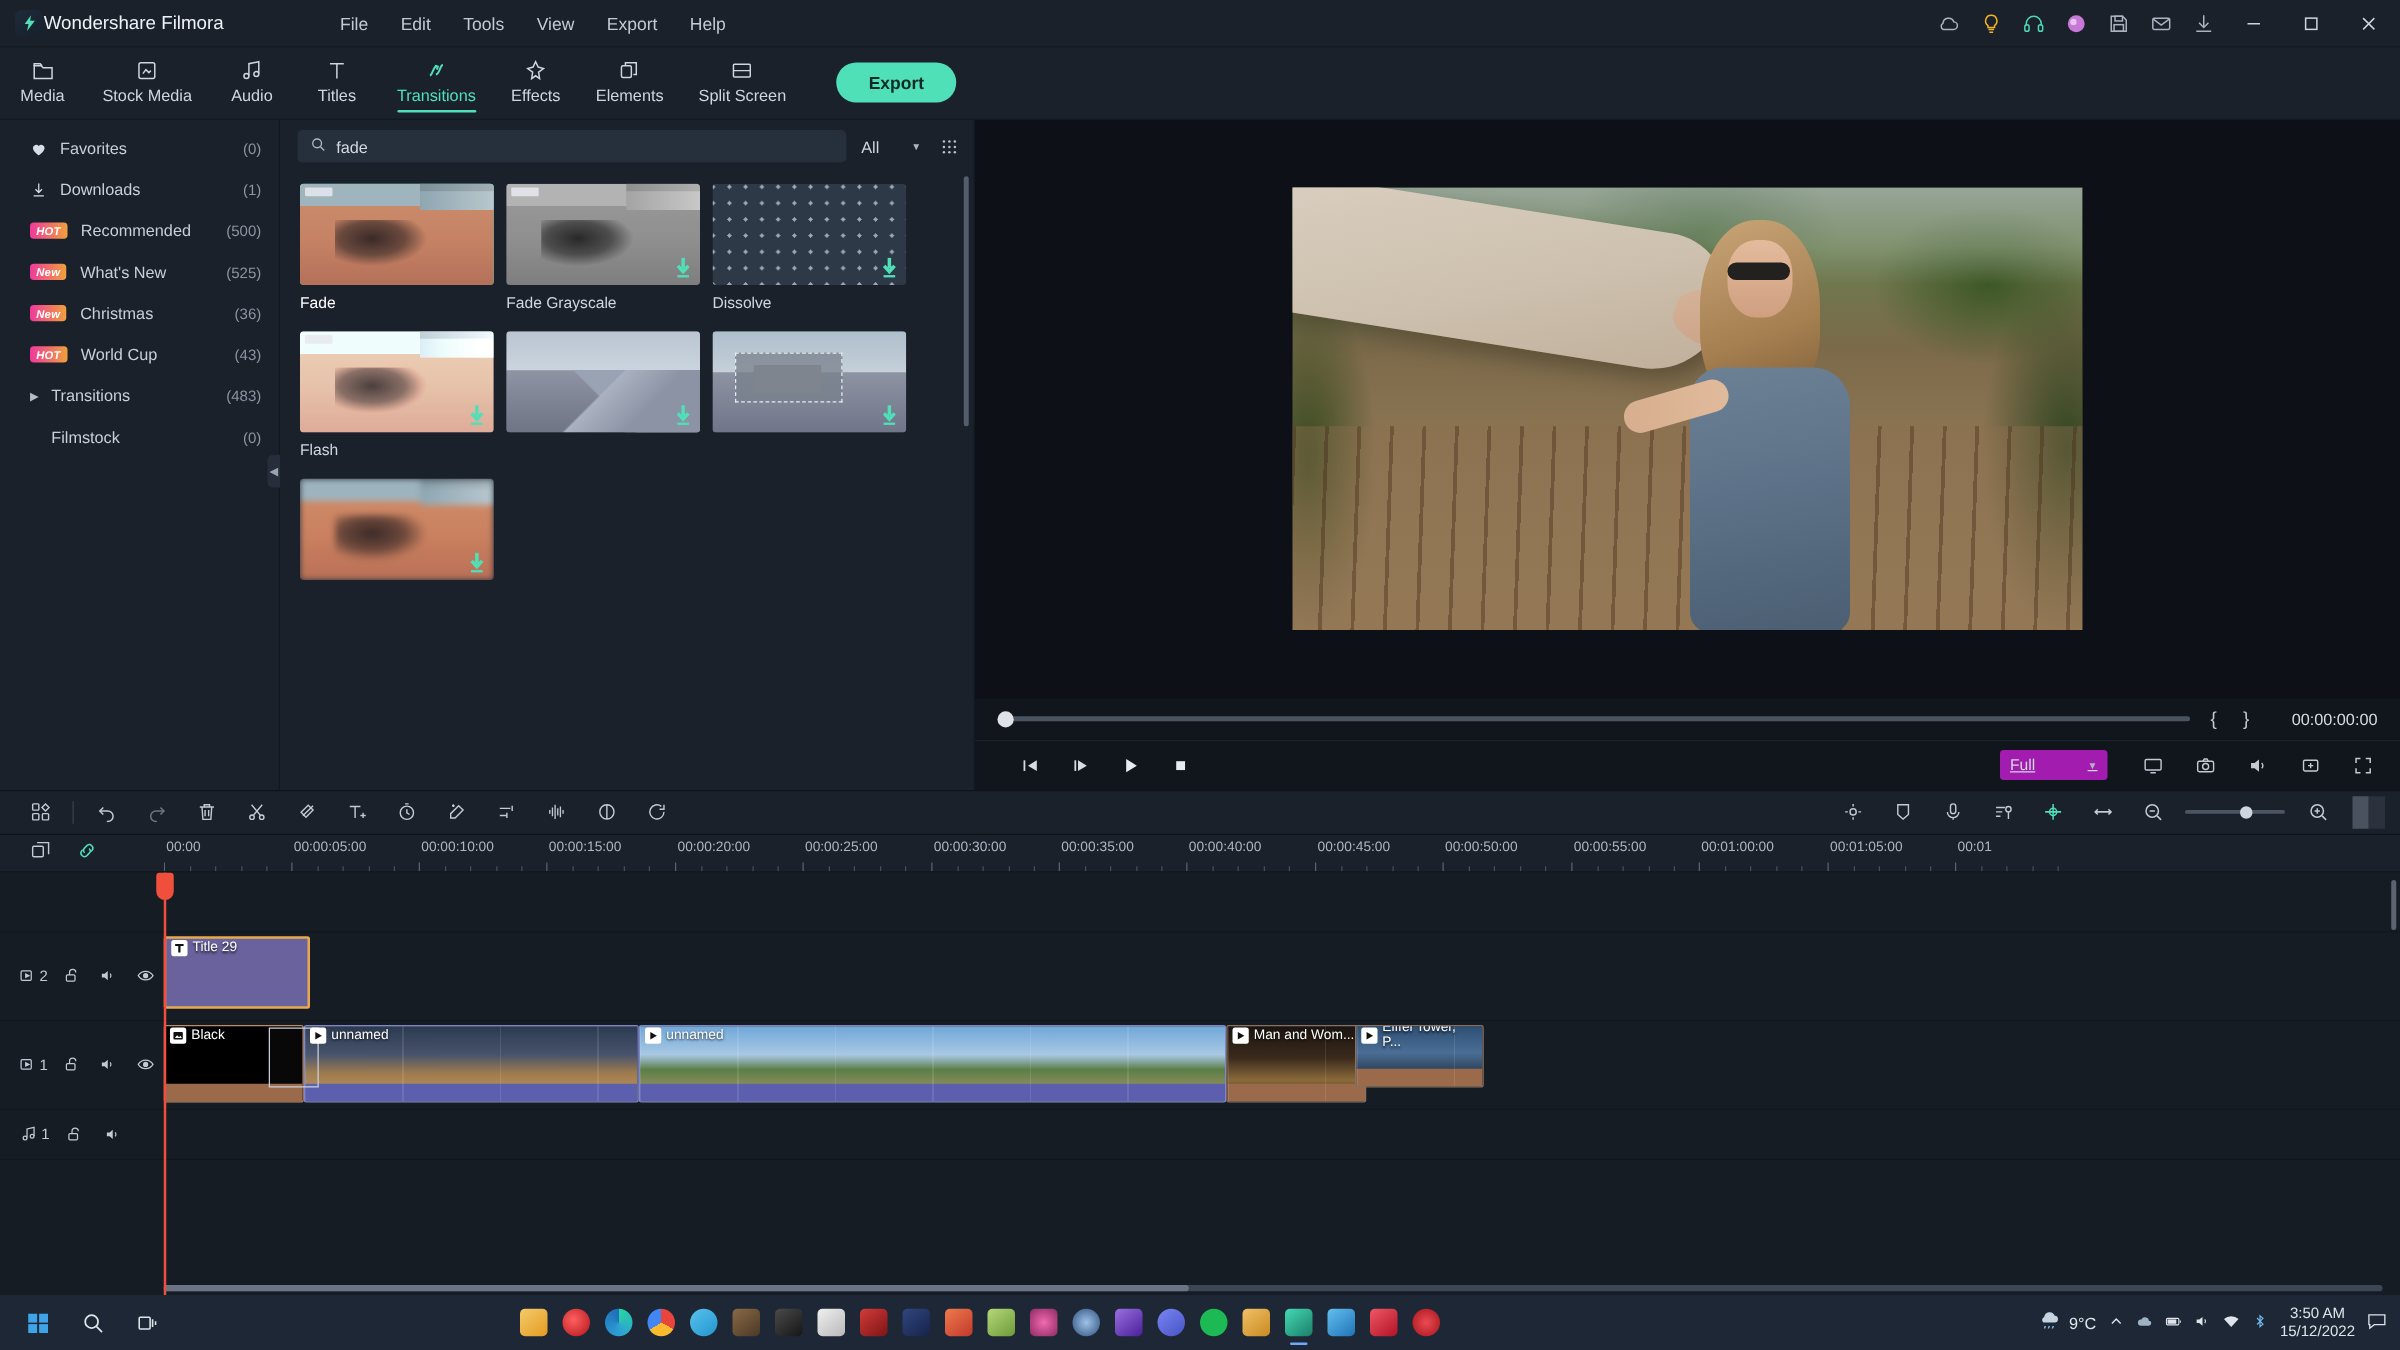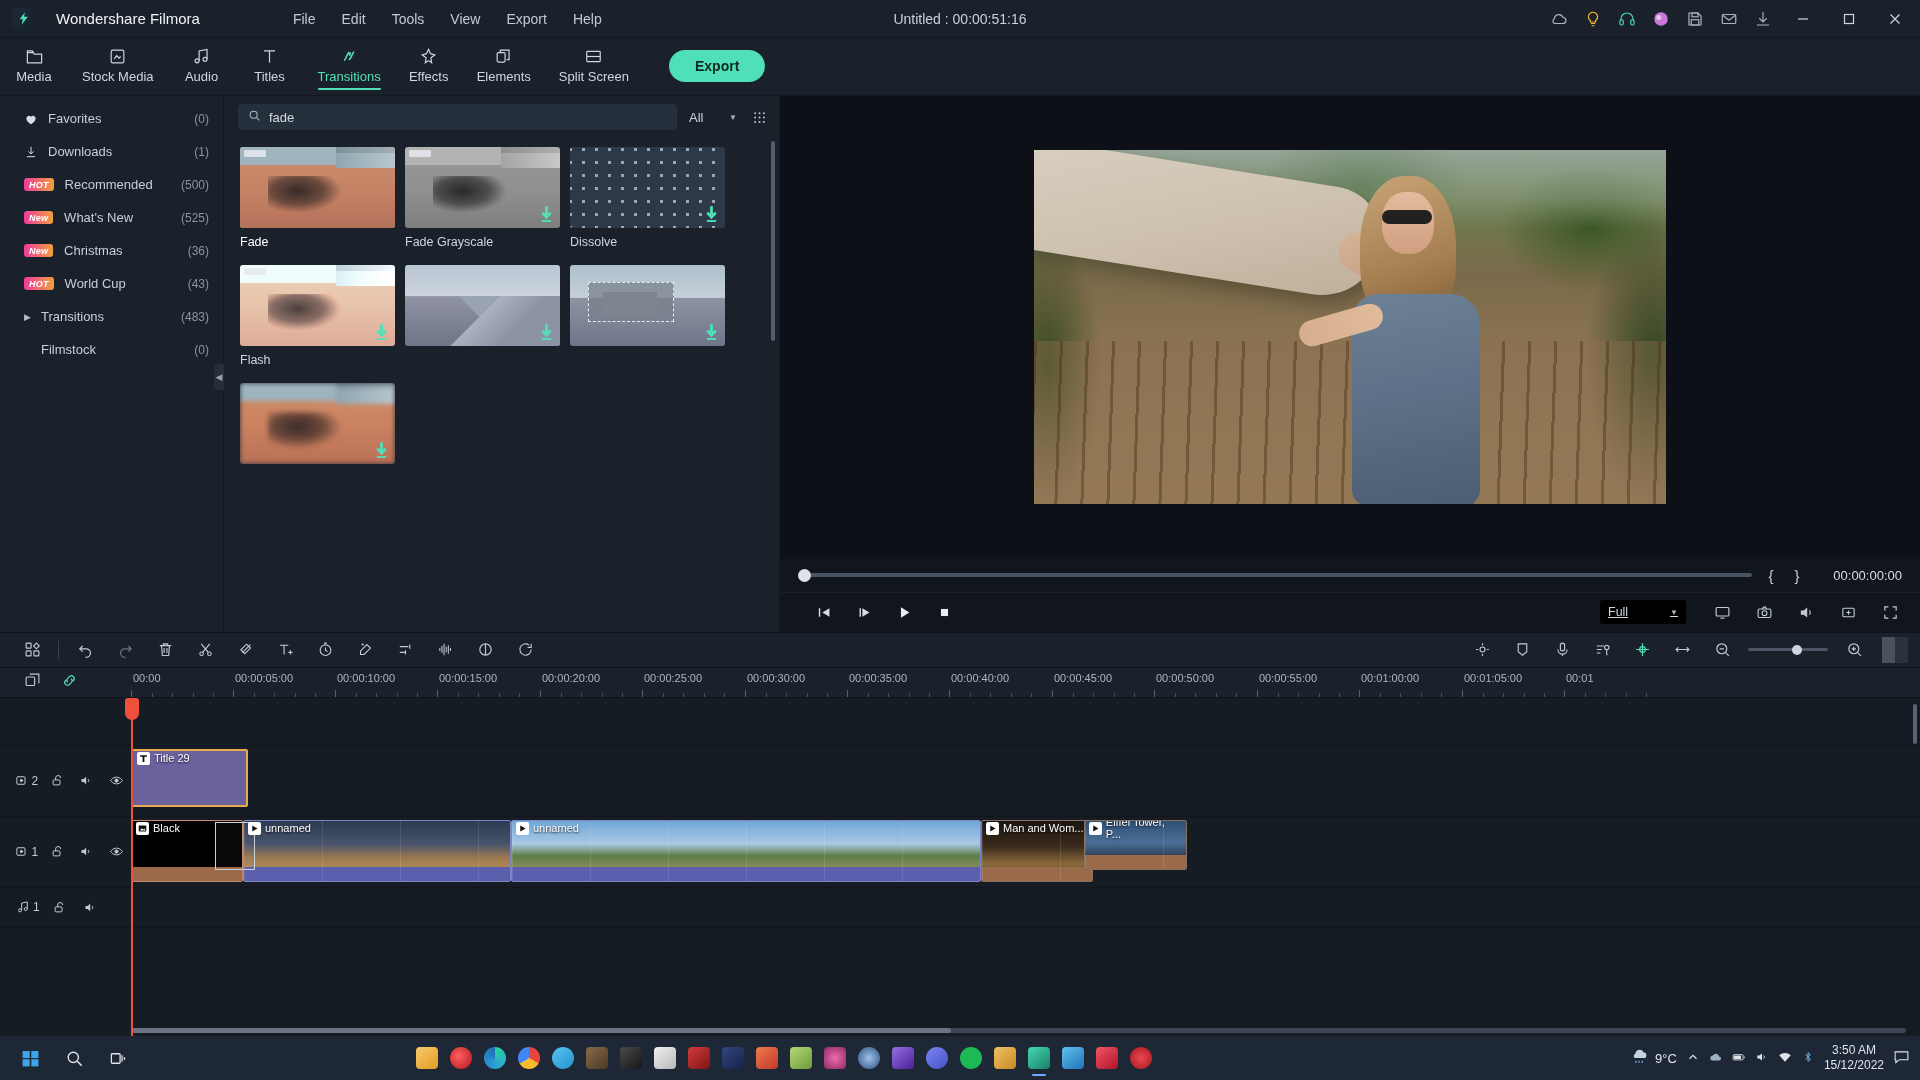--- a/index.html
+++ b/index.html
@@ -11,21 +11,21 @@
     font-size:13px;
     -webkit-font-smoothing:antialiased;
   }
   .app { width:1920px; height:1080px; display:flex; flex-direction:column; position:relative; }
 
   
   .titlebar {
     height:38px; background:#1b212b; display:flex; align-items:center;
     border-bottom:1px solid #121820; flex:0 0 38px; position:relative;
   }
-  .brand { display:flex; align-items:center; gap:22px; padding-left:12px; }
+  .brand { display:flex; align-items:center; gap:1px; padding-left:12px; }
   .brand-logo {
     width:22px;height:22px;border-radius:5px;
     background:linear-gradient(140deg,#1e2b3a,#16202c);
     display:flex;align-items:center;justify-content:center;
   }
   .brand-logo svg { width:15px; height:15px; }
   .brand-name { font-size:15px; color:#eef2f7; }
   .menus { display:flex; gap:0; margin-left:80px; }
   .menu-item { padding:4px 13px; font-size:14px; color:#c3cad4; cursor:default; border-radius:3px; }
   .doc-title {
@@ -252,21 +252,21 @@
   .brace { font-size:15px; color:#c3cad4; width:14px; text-align:center; }
   .tc-readout { font-size:13px; color:#d7dde5; min-width:86px; text-align:right; }
 
   .ctrl-row { height:40px; display:flex; align-items:center; padding:0 10px 0 24px; background:#11161d;
               border-top:1px solid #1b2129; }
   .ctrl { width:40px;height:34px;display:flex;align-items:center;justify-content:center; }
   .ctrl svg { width:17px;height:17px; }
   .ctrl-right { margin-left:auto; display:flex; align-items:center; gap:2px; }
   .res-sel {
     display:flex; align-items:center; justify-content:space-between; width:86px; height:24px;
-    background:#000000; border-radius:3px; padding:0 8px; font-size:12.5px; color:#d2d8e1; margin-right:14px;text-decoration:underline;
+    background:#a21caf; border-radius:3px; padding:0 8px; font-size:12.5px; color:#d2d8e1; margin-right:14px;text-decoration:underline;
   }
   .res-sel .chev { font-size:8px; color:#aeb6c1; }
 
   
   .tl-toolbar {
     height:36px; background:#1b212b; display:flex; align-items:center; padding:0 12px;
     border-top:1px solid #0f141b; border-bottom:1px solid #0f141b; flex:0 0 36px;
   }
   .tl-ico { width:40px;height:30px;display:flex;align-items:center;justify-content:center; }
   .tl-ico svg { width:17px;height:17px; }
@@ -392,21 +392,20 @@
       <div class="brand-name">Wondershare Filmora</div>
     </div>
     <div class="menus">
       <div class="menu-item">File</div>
       <div class="menu-item">Edit</div>
       <div class="menu-item">Tools</div>
       <div class="menu-item">View</div>
       <div class="menu-item">Export</div>
       <div class="menu-item">Help</div>
     </div>
-    <div class="doc-title">Untitled : 00:00:51:16</div>
 
     <div class="tb-right">
       <div class="tb-ico">
         <svg viewBox="0 0 24 24" fill="none" stroke="#aab3c0" stroke-width="1.6">
             <path d="M6 18h11a4 4 0 0 0 .4-8 6 6 0 0 0-11.6 1.6A3.6 3.6 0 0 0 6 18z"></path>
           </svg>
       </div>
       <div class="tb-ico">
         <svg viewBox="0 0 24 24" fill="none" stroke="#f0b429" stroke-width="1.6">
             <path d="M9 18h6M10 21h4M12 3a6 6 0 0 0-3.5 10.9V16h7v-2.1A6 6 0 0 0 12 3z"></path>

